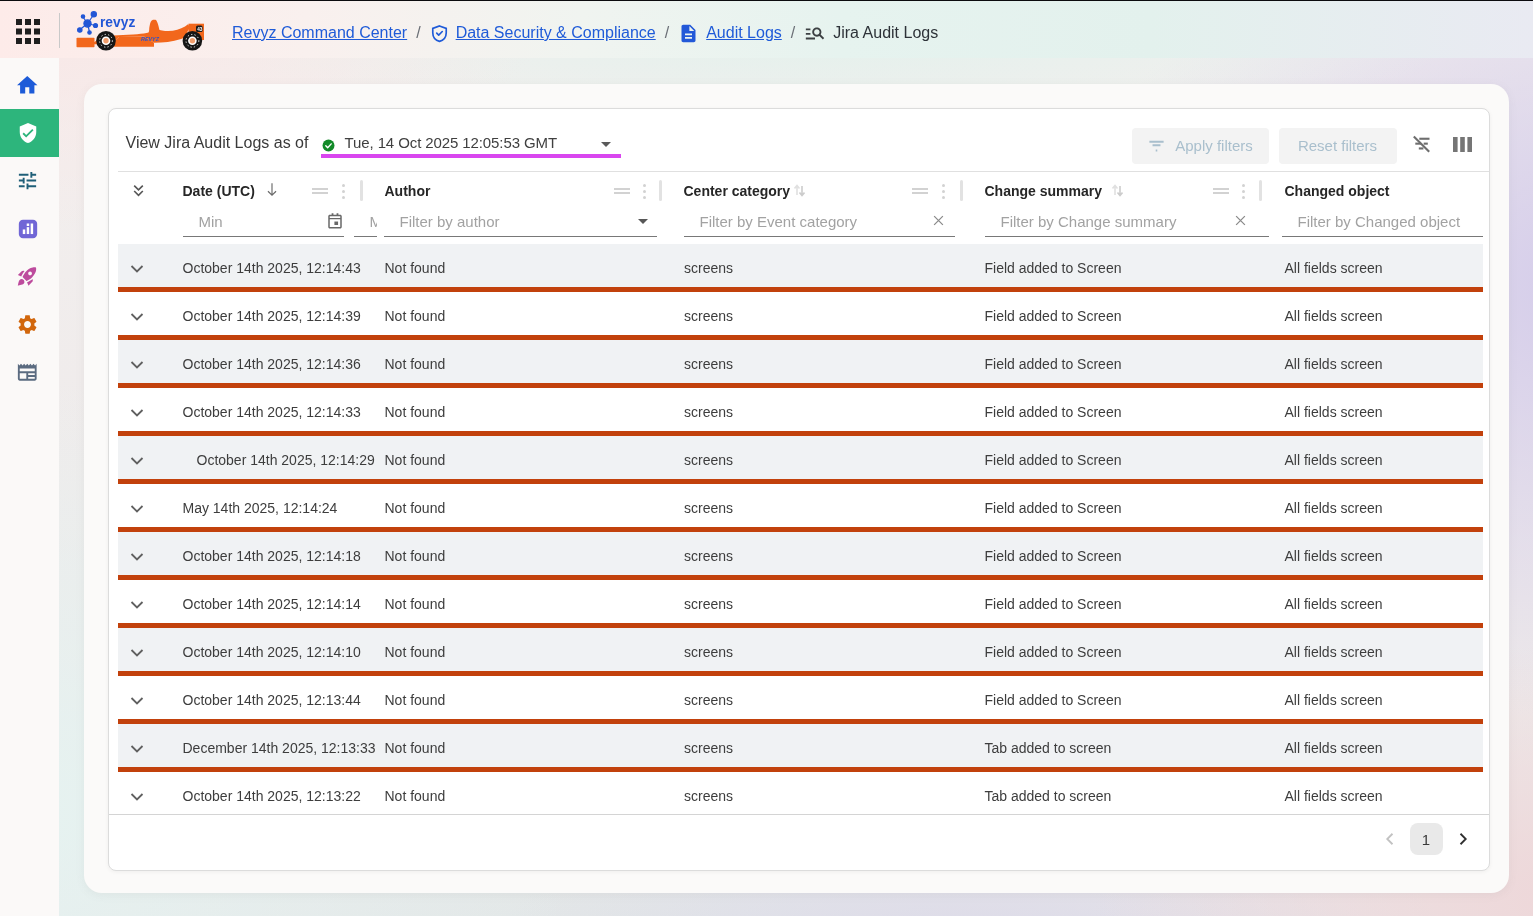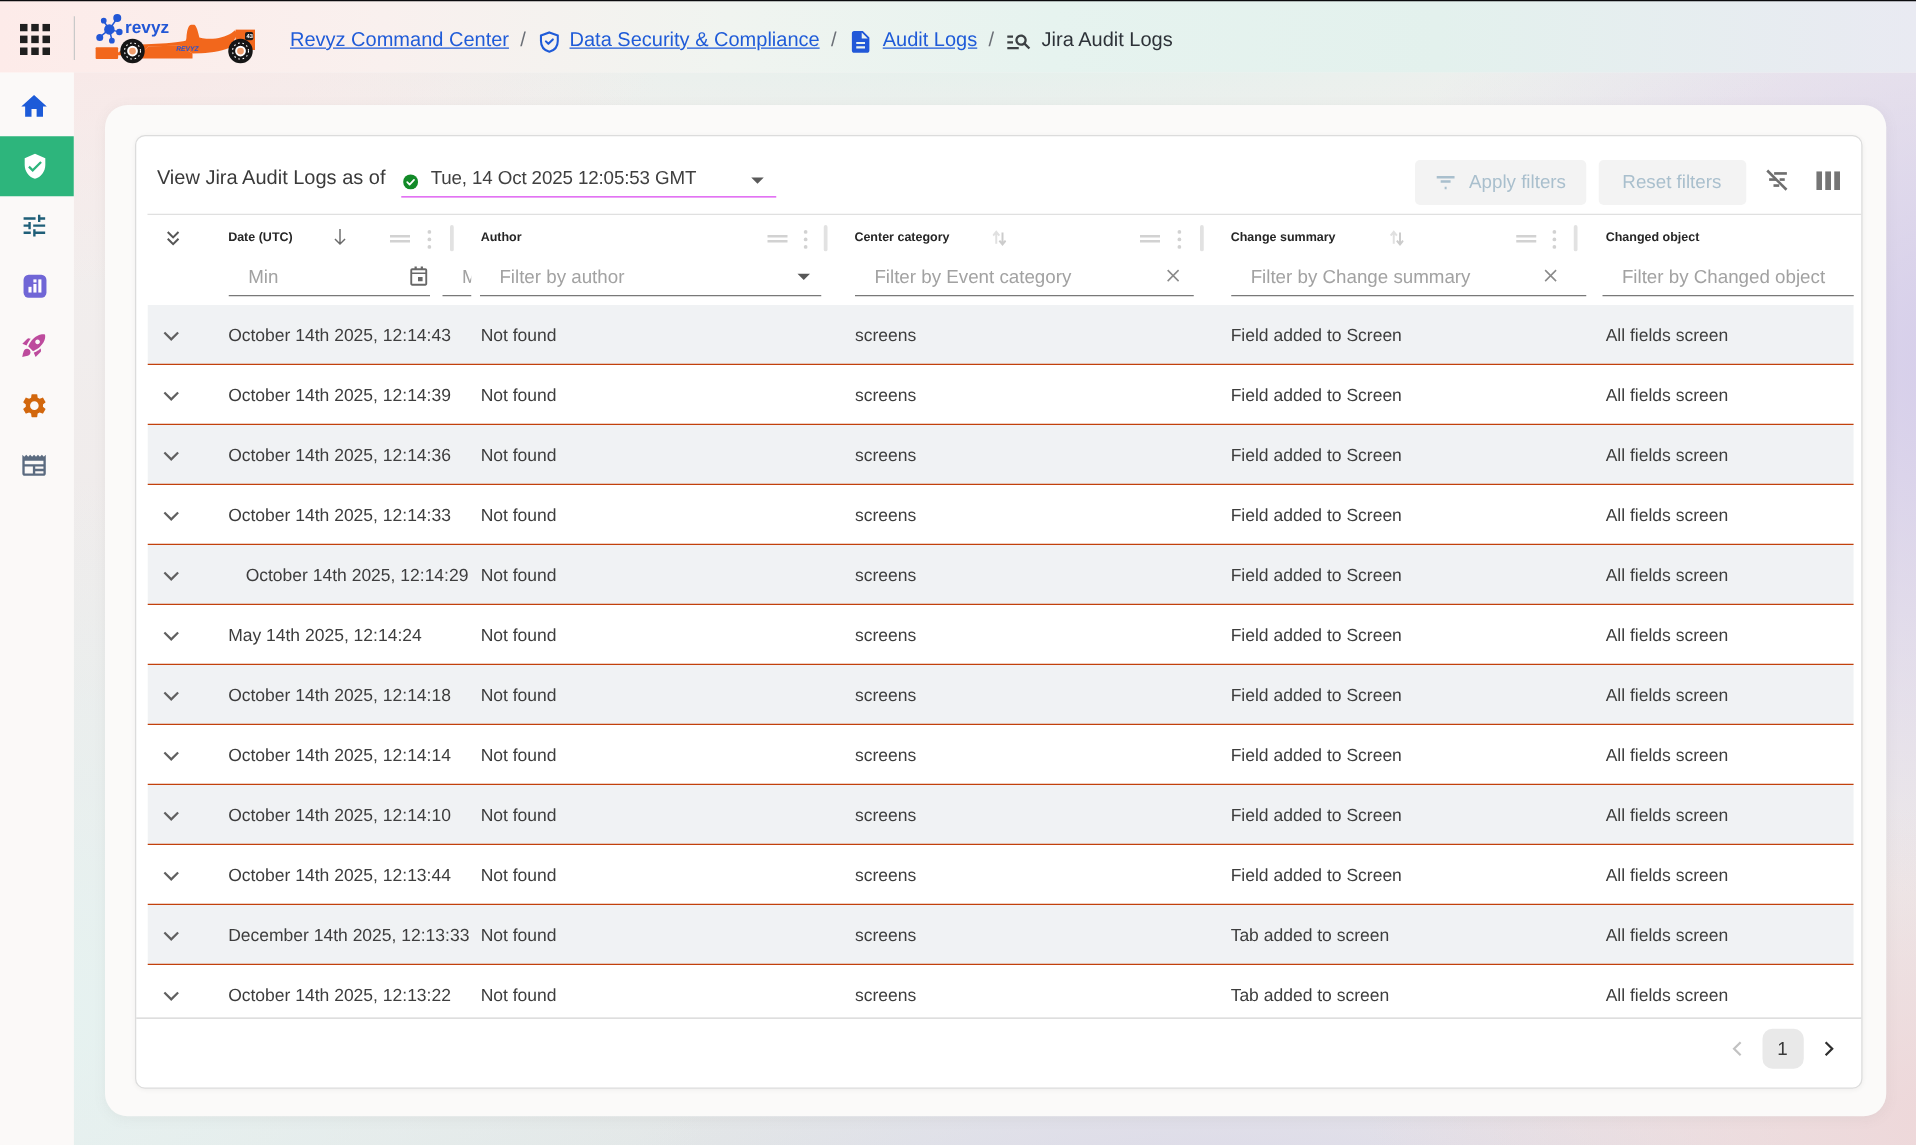--- a/index.html
+++ b/index.html
@@ -26,36 +26,36 @@
   radial-gradient(860px 440px at 104% 98%, #eed6d8 0%, rgba(238,214,216,0) 58%),
   radial-gradient(950px 700px at -5% 88%, #e5f3f1 0%, rgba(229,243,241,0) 63%),
   radial-gradient(700px 260px at 62% 106%, #dcd9e9 0%, rgba(220,217,233,0) 70%),
   radial-gradient(1300px 500px at 40% 114%, #dde7e7 0%, rgba(221,231,231,0) 60%),
   linear-gradient(180deg,#f3efee,#ebe7e8)}
 .panel{position:absolute;left:25px;top:26px;width:1425px;height:809px;border-radius:18px;background:#fbfaf9;box-shadow:0 2px 10px rgba(120,110,120,.08)}
 .card{position:absolute;left:23.5px;top:23.5px;width:1382px;height:763px;border-radius:8px;background:#fff;border:1px solid #dcdcdc;box-shadow:0 1px 4px rgba(0,0,0,.05)}
 .chead{position:absolute;left:0;top:0;width:100%;height:63px}
 .chead .title{position:absolute;left:17px;top:25px;font-size:16px;color:#3a3a3a}
 .chead .check{position:absolute;left:214px;top:31px}
-.datesel{position:absolute;left:212px;top:12.5px;width:300px;height:37px;border-bottom:1px solid #d946ef}
+.datesel{position:absolute;left:212px;top:12.5px;width:300px;height:37px;border-bottom:4px solid #d946ef}
 .datesel .dtxt{position:absolute;left:24px;top:13px;font-size:15px;letter-spacing:-0.1px;color:#404040}
 .datesel .caret{position:absolute;right:10px;top:21px;width:0;height:0;border-left:5px solid transparent;border-right:5px solid transparent;border-top:5.2px solid #5a5a5a}
 .btn{position:absolute;top:19px;height:36px;border-radius:4px;background:#f3f3f3;color:#a9bfcd;font-size:15px;display:flex;align-items:center;justify-content:center}
 .hline{position:absolute;left:9px;right:0;top:62px;height:1px;background:#e0e0e0}
-.thead{position:absolute;left:9px;top:63.5px;width:1365px;height:37px;font-size:10px;font-weight:bold;color:#262626}
+.thead{position:absolute;left:9px;top:63.5px;width:1365px;height:37px;font-size:14px;font-weight:bold;color:#262626}
 .hcell{position:absolute;top:0;height:37px;display:flex;align-items:center}
 .hsep{position:absolute;top:8px;width:3px;height:21px;border-radius:2px;background:#e2e2e2}
 .eqh{position:absolute;top:15.5px;width:16px;height:6.5px;border-top:2px solid #d2d2d2;border-bottom:2px solid #d2d2d2}
 .dots{position:absolute;top:12px;width:3px;height:14px}
 .dots i{display:block;width:3.4px;height:3.4px;border-radius:50%;background:#d2d2d2;margin-bottom:2.4px}
 .tfilter{position:absolute;left:9px;top:99.5px;width:1365px;height:36px;font-size:15px;color:#a2a2a2}
 .fin{position:absolute;top:0;height:28.5px;border-bottom:1px solid #787878}
 .fin span{position:absolute;left:16px;top:5px;white-space:nowrap}
 .rows{position:absolute;left:9px;top:135.5px;width:1365px;height:570px;overflow:hidden;font-size:14px;color:#3d3d3d}
-.row{position:relative;width:100%;height:48px;border-bottom:1px solid #c2410c;background:#fff}
+.row{position:relative;width:100%;height:48px;border-bottom:5px solid #c2410c;background:#fff}
 .row.odd{background:#f0f2f4}
 .cell{position:absolute;top:16px;white-space:nowrap}
 .chev{position:absolute;left:12.5px;top:21px}
 .pager{position:absolute;left:0px;right:0px;top:705.5px;height:57px;border-top:1px solid #d4d4d4}
 .pgbox{position:absolute;left:1301px;top:8px;width:33px;height:32px;border-radius:8px;background:#e9e9e9;color:#3a3a3a;font-size:15px;display:flex;align-items:center;justify-content:center}
 </style>
 </head>
 <body>
 <div style="position:absolute;left:0;top:0;width:1533px;height:1px;background:#0b0b0e;z-index:99"></div>
 <div class="topbar">

